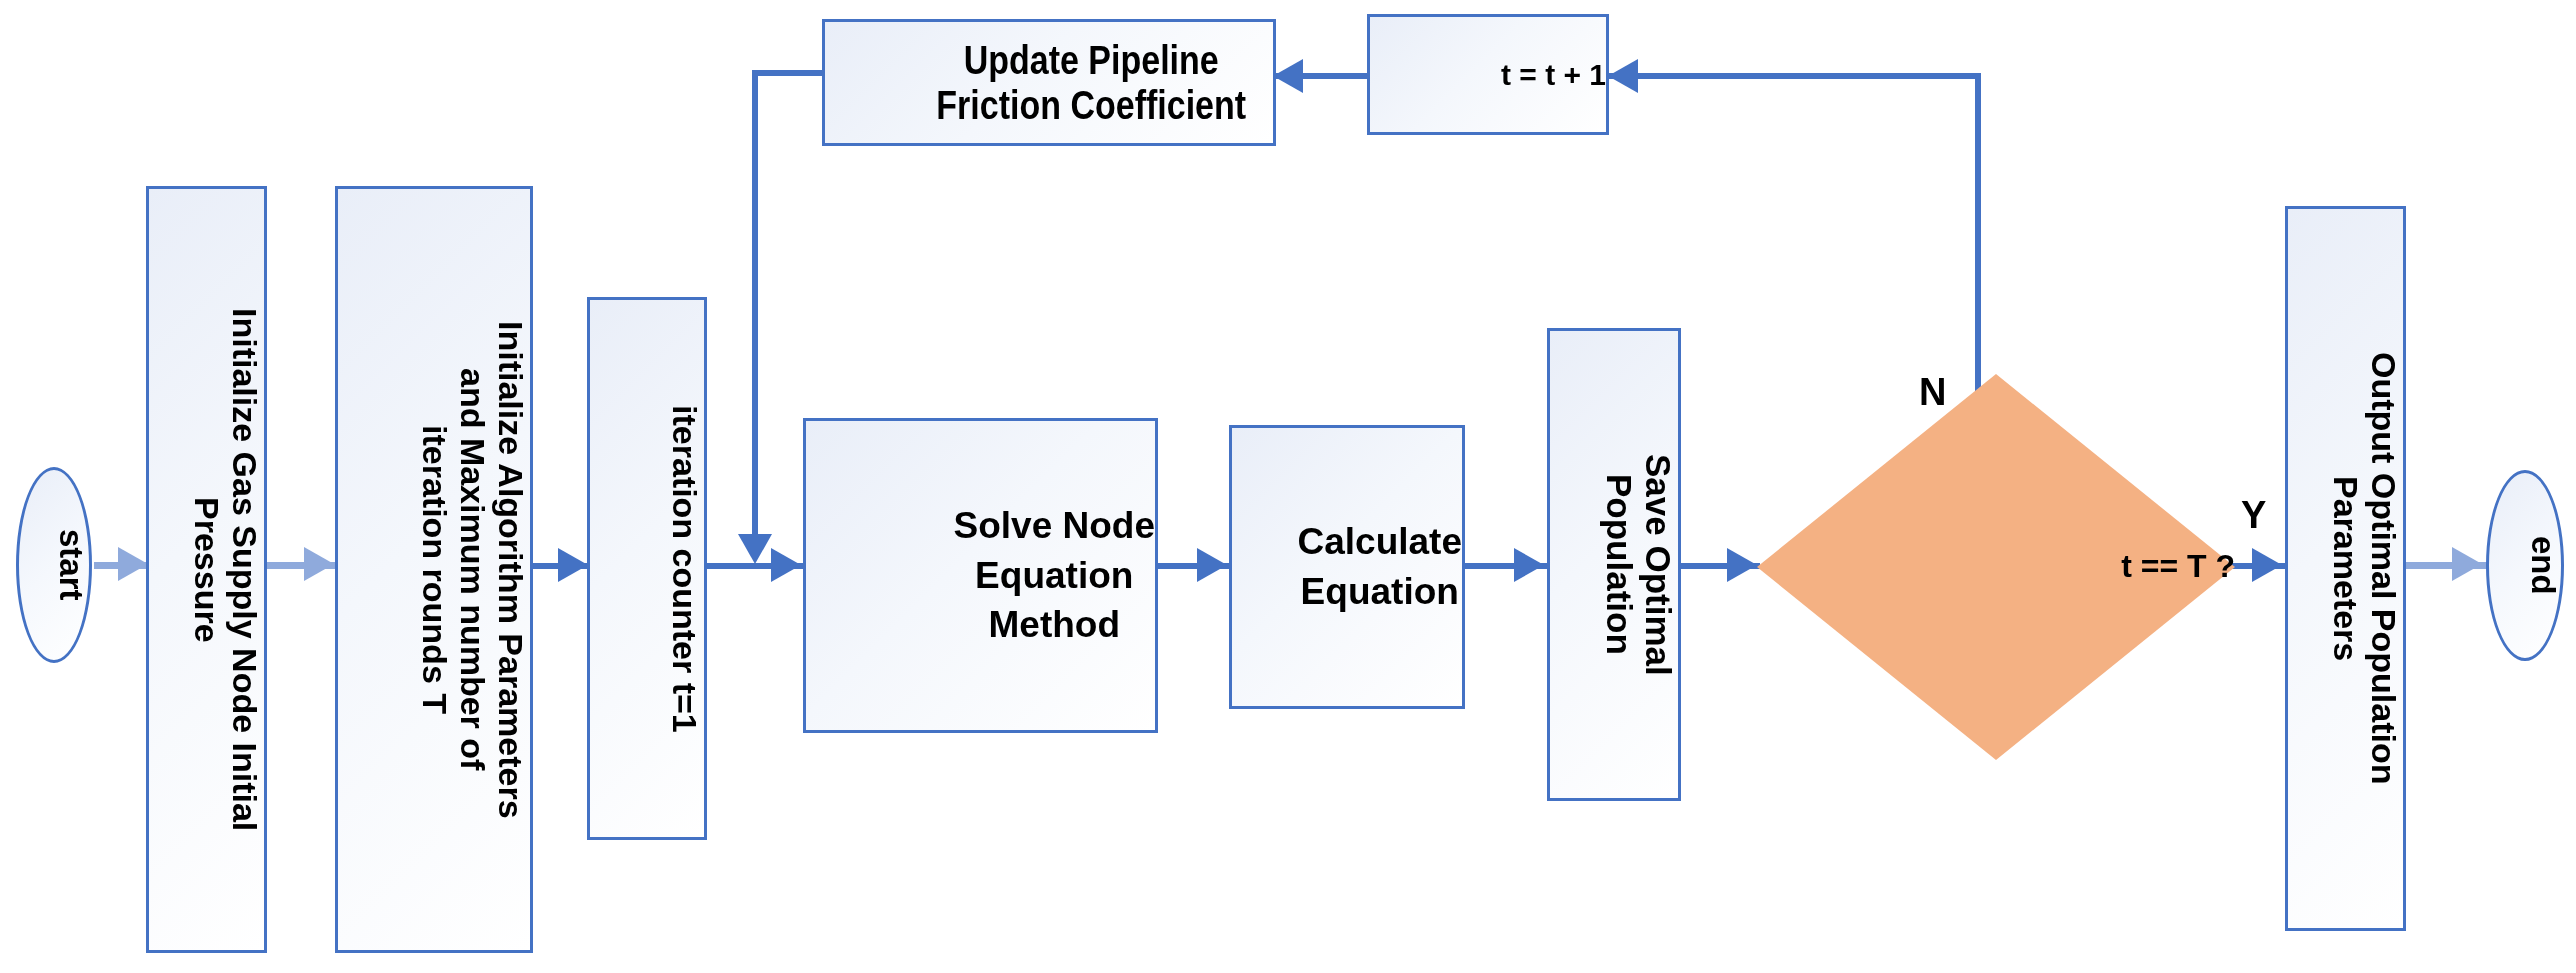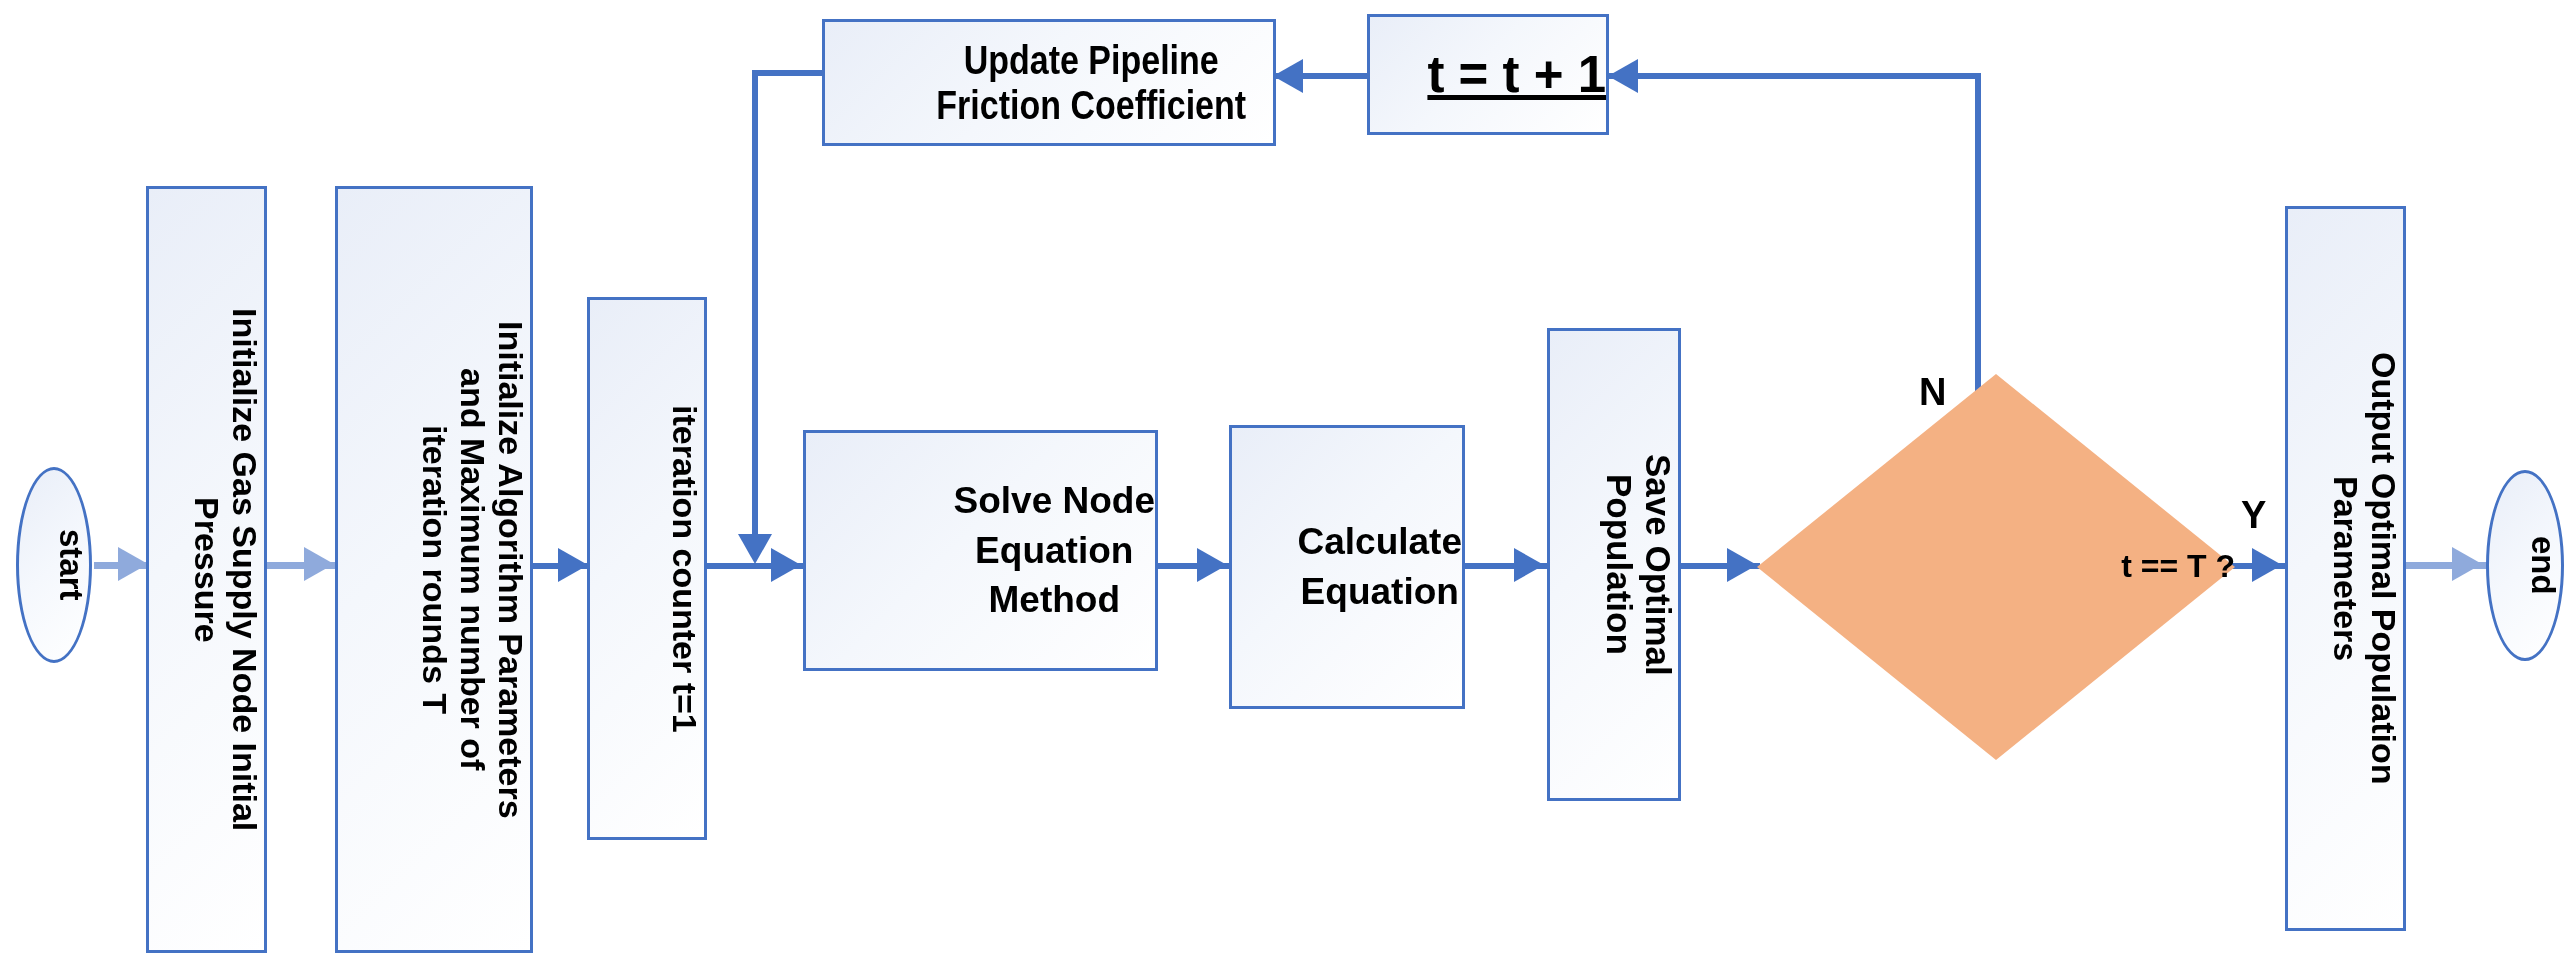--- a/index.html
+++ b/index.html
@@ -165,24 +165,24 @@
   <div class="node proc" style="left:587px; top:297px; width:120px; height:543px;">
     <span class="vtext" style="font-size:34px;">iteration counter t=1</span>
   </div>
 
   <div class="node proc" style="left:822px; top:19px; width:454px; height:127px; font-family:'Liberation Sans Narrow','Liberation Sans',sans-serif;">
     <span class="htext" style="font-size:40px; transform:scaleX(0.85); display:inline-block;">Update Pipeline
 Friction Coefficient</span>
   </div>
 
   <div class="node proc" style="left:1367px; top:14.3px; width:242px; height:121px;">
-    <span class="htext" style="font-size:51px;text-decoration:underline;">t = t + 1</span>
-  </div>
-
-  <div class="node proc" style="left:803px; top:430px; width:355px; height:241px;padding-left:12px;">
+    <span class="htext" style="font-size:30px;">t = t + 1</span>
+  </div>
+
+  <div class="node proc" style="left:803px; top:418px; width:355px; height:315px;padding-left:12px;">
     <span class="htext" style="font-size:37px; line-height:1.35;">Solve Node
 Equation
 Method</span>
   </div>
 
   <div class="node proc" style="left:1229px; top:425px; width:236px; height:284px;">
     <span class="htext" style="font-size:37px; line-height:1.35;">Calculate
 Equation</span>
   </div>
 

